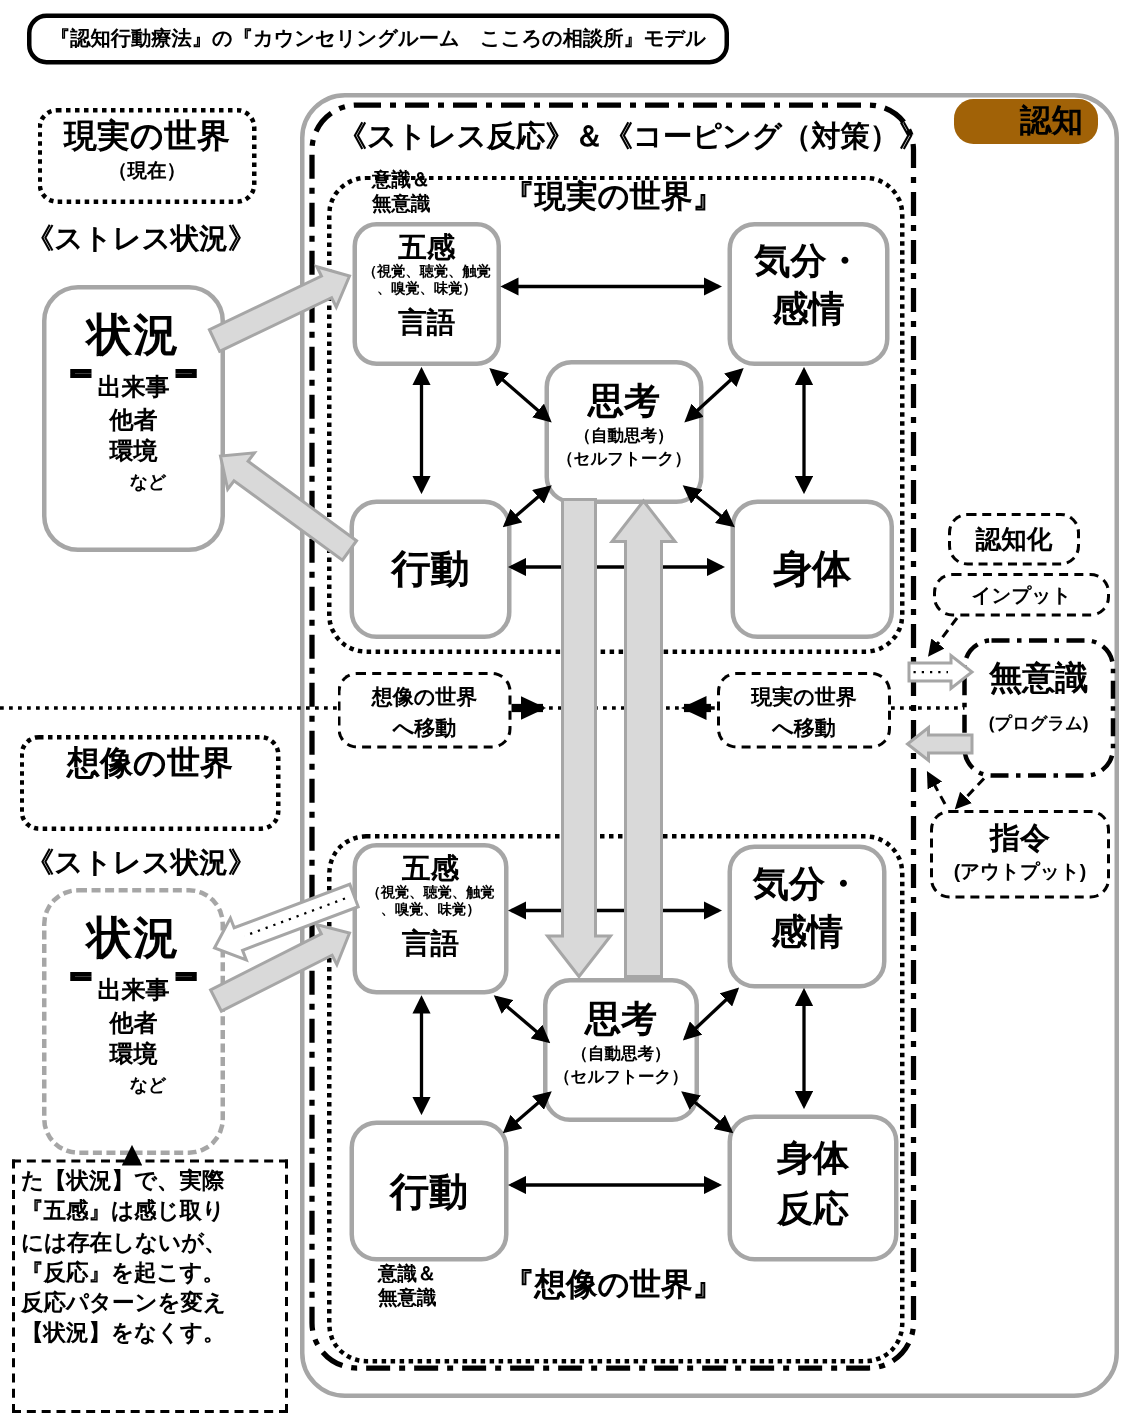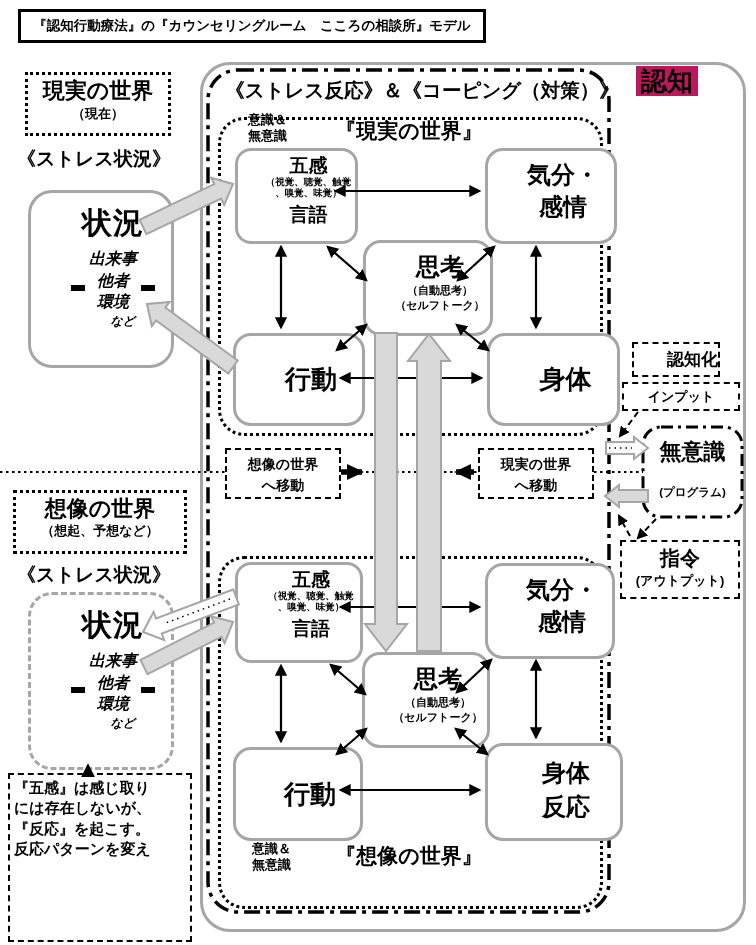--- a/index.html
+++ b/index.html
@@ -1,27 +1,27 @@
 <!DOCTYPE html>
 <html><head>
 <meta charset="utf-8">
 <style>
   html,body{margin:0;padding:0;background:#fff;}
   body{width:756px;height:945px;position:relative;overflow:hidden;
        font-family:"Liberation Sans","DejaVu Sans",sans-serif;font-weight:bold;color:#000;}
   .abs{position:absolute;}
-  .ctr{text-align:center;}
+  .ctr{text-align:center;border-radius:13px;}
   .dotbox{position:absolute;border:3px dotted #000;background:transparent;z-index:2;}
   .dashbox{position:absolute;border:2.5px dashed #000;background:#fff;z-index:2;}
-  .gbox{position:absolute;border:3px solid #a6a6a6;border-radius:18px;background:#fff;z-index:2;padding-left:24px;}
+  .gbox{position:absolute;border:3px solid #a6a6a6;border-radius:18px;background:#fff;z-index:2;}
   .lbl{position:absolute;z-index:2;}
   svg.layer{position:absolute;left:0;top:0;z-index:3;pointer-events:none;}
   svg.under{position:absolute;left:0;top:0;z-index:1;pointer-events:none;}
   .bigword{font-size:30px;letter-spacing:1px;}
-  .bracketrow{display:flex;justify-content:center;align-items:center;margin-top:2px;font-style:italic;}
+  .bracketrow{display:flex;justify-content:center;align-items:flex-start;margin-top:2px;}
   .brk{width:11px;border:3.5px solid #000;}
   .brkL{border-right:none;}
   .brkR{border-left:none;}
   .brkmid{padding:2px 4px;font-size:16px;line-height:1.35;text-align:center;}
   .etc{font-size:12px;text-align:right;padding-right:2px;}
   .sensetitle{font-size:19px;line-height:1.1;margin-top:5px;}
   .sensesub{font-size:9.5px;line-height:1.15;}
   .senselang{font-size:19px;margin-top:3px;}
 </style>
 </head>
@@ -65,21 +65,21 @@
       <div>出来事</div>
       <div>他者</div>
       <div>環境</div>
       <div class="etc">など</div>
     </div>
     <div class="brk brkR"></div>
   </div>
 </div>
 
 <div class="lbl ctr" style="left:224px;top:77px;width:396px;font-size:19.5px;">《ストレス反応》＆《コーピング（対策）》</div>
-<div class="lbl ctr" style="left:636px;top:66px;width:62px;height:30px;line-height:30px;font-size:26px;background:#be185d;">認知</div>
+<div class="lbl ctr" style="left:636px;top:66px;width:62px;height:30px;line-height:30px;font-size:21px;background:#a16207;padding-left:34px;">認知</div>
 
 <div class="dotbox" style="left:218px;top:117px;width:379px;height:313px;border-radius:26px;"></div>
 <div class="lbl" style="left:248px;top:112px;font-size:13px;line-height:1.25;">
   <div>意識＆</div>
   <div>無意識</div>
 </div>
 <div class="lbl ctr" style="left:218px;top:117px;width:382px;font-size:21px;">『現実の世界』</div>
 
 <div class="gbox ctr" style="left:235px;top:148px;width:93px;height:90px;border-radius:16px;">
   <div class="sensetitle">五感</div>
@@ -149,59 +149,60 @@
   </div>
 </div>
 
 <div class="lbl" style="left:252px;top:841px;font-size:13px;line-height:1.25;">
   <div>意識＆</div>
   <div>無意識</div>
 </div>
 <div class="lbl ctr" style="left:218px;top:842px;width:382px;font-size:21px;">『想像の世界』</div>
 
 <div class="dashbox ctr" style="left:632px;top:342px;width:84px;height:31px;">
-  <div style="font-size:17px;line-height:31px;text-align:right;">認知化</div>
+  <div style="font-size:17px;line-height:31px;">認知化</div>
 </div>
 <div class="dashbox ctr" style="left:622px;top:382px;width:114px;height:25px;text-align:center;">
   <div style="font-size:13px;line-height:25px;">インプット</div>
 </div>
 <div class="lbl ctr" style="left:643px;top:437px;width:99px;">
   <div style="font-size:22px;">無意識</div>
-  <div style="font-size:11.5px;margin-top:18px;">(プログラム)</div>
+  <div style="font-size:11.5px;margin-top:8px;">(プログラム)</div>
 </div>
 <div class="dashbox ctr" style="left:620px;top:540px;width:116px;height:55px;">
   <div style="font-size:20px;margin-top:3px;">指令</div>
   <div style="font-size:13px;">(アウトプット)</div>
 </div>
 
 <div class="dotbox ctr" style="left:13px;top:490px;width:168px;height:58px;">
   <div style="font-size:22px;line-height:1.2;margin-top:3px;">想像の世界</div>
-  <div style="font-size:13px;">（想起、予想など）</div>
 </div>
 <div class="lbl ctr" style="left:0px;top:562px;width:188px;font-size:19px;">《ストレス状況》</div>
 
 <div class="gbox ctr" style="left:28px;top:592px;width:116px;height:172px;border-radius:24px;border-style:dashed;">
   <div class="bigword" style="margin-top:10px;">状況</div>
   <div class="bracketrow">
     <div class="brk brkL"></div>
     <div class="brkmid">
       <div>出来事</div>
       <div>他者</div>
       <div>環境</div>
       <div class="etc">など</div>
     </div>
     <div class="brk brkR"></div>
   </div>
 </div>
 
 <div class="dashbox" style="left:8px;top:773px;width:176px;height:162px;font-size:15px;line-height:1.35;padding:3px 0 0 4px;">
+  <div>た【状況】で、実際</div>
   <div>『五感』は感じ取り</div>
   <div>には存在しないが、</div>
   <div>『反応』を起こす。</div>
   <div>反応パターンを変え</div>
+  <div>【状況】をなくす。</div>
 </div>
 
 <svg class="layer" width="756" height="945" viewBox="0 0 756 945">
   <defs>
     <marker id="a1" viewBox="0 0 10 10" refX="8" refY="5" markerWidth="5.5" markerHeight="5.5" orient="auto-start-reverse">
       <path d="M0,0 L10,5 L0,10 z" fill="#000"></path>
     </marker>
     <marker id="ab" viewBox="0 0 18 16" refX="15" refY="8" markerWidth="18" markerHeight="16" markerUnits="userSpaceOnUse" orient="auto">
       <path d="M0,0 L17,8 L0,16 z" fill="#000"></path>
     </marker>

